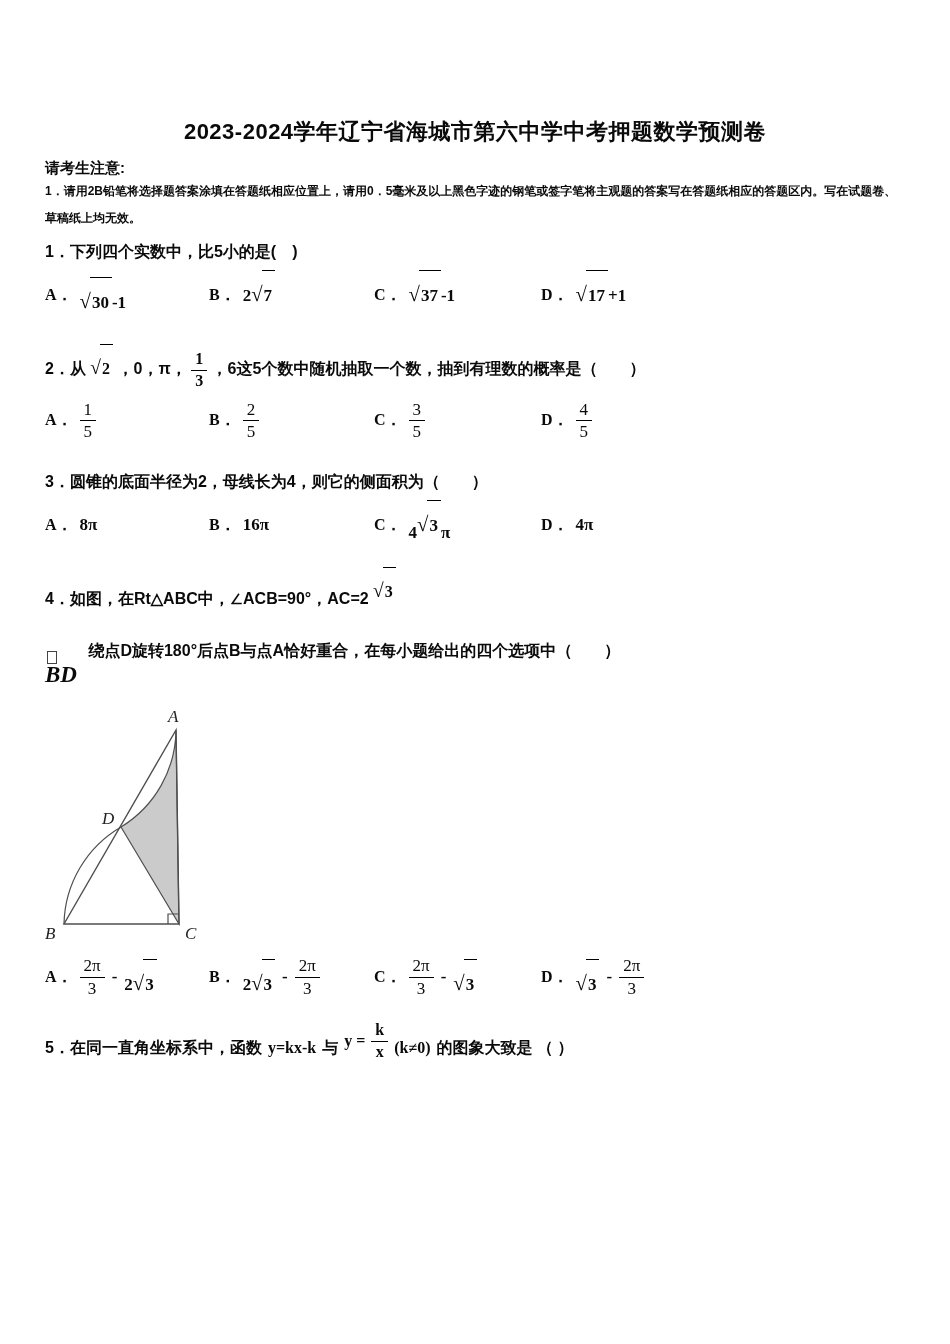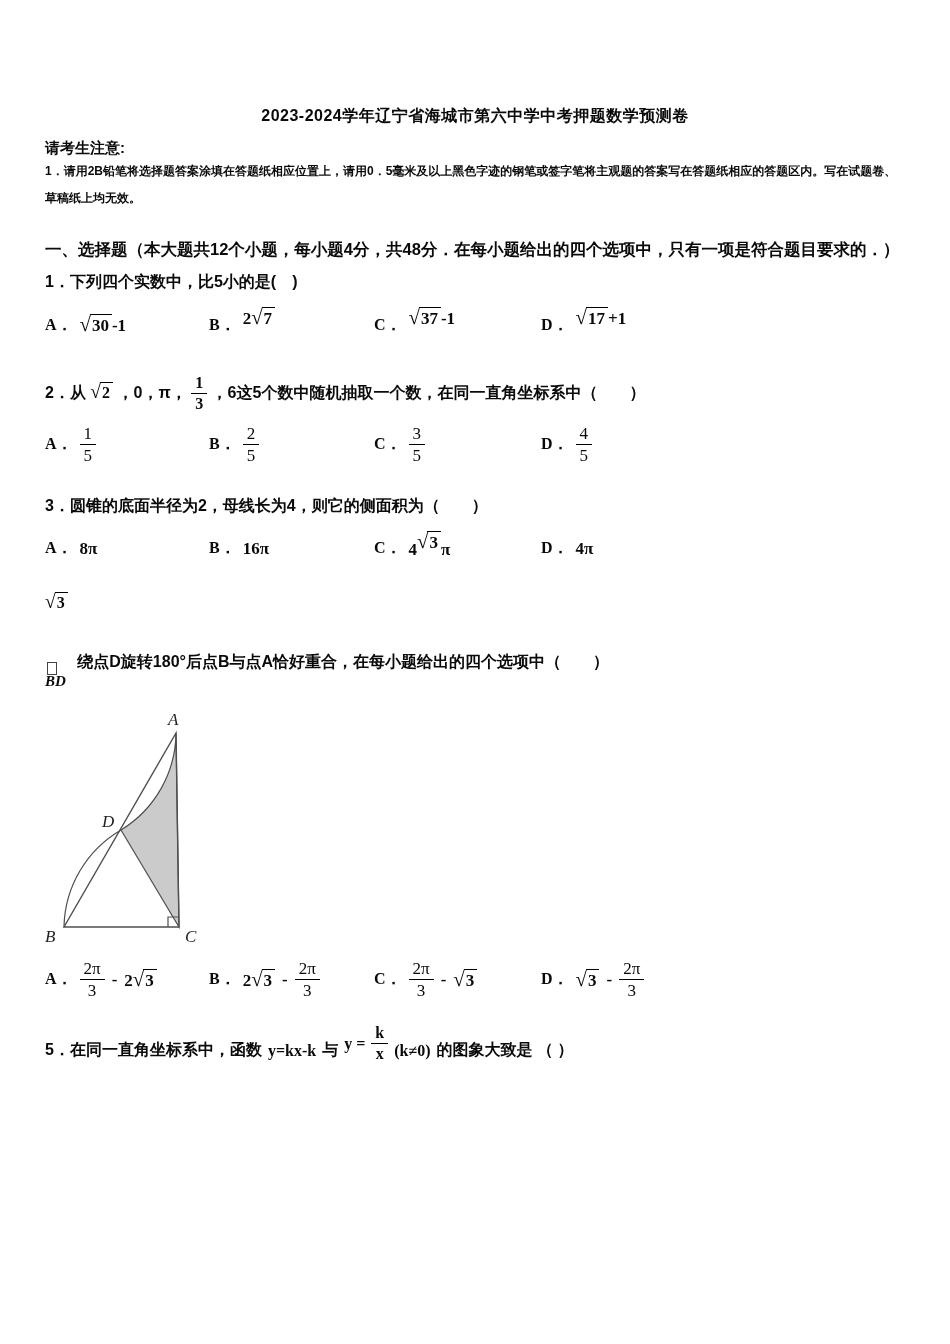--- a/index.html
+++ b/index.html
@@ -1,58 +1,57 @@
 <!DOCTYPE html>
 <html><head>
 <meta charset="utf-8">
 <style>
   html,body{margin:0;padding:0;background:#ffffff;}
   body{width:950px;font-family:"Liberation Sans",sans-serif;color:#0a0a0a;}
   .page{position:relative;width:950px;height:1344px;box-sizing:border-box;
         padding:106px 45px 0 45px;overflow:hidden;background:#fff;}
-  .title{text-align:center;font-size:16px;font-weight:700;letter-spacing:.5px;margin:0 0 12px 0;}
+  .title{text-align:center;font-size:22px;font-weight:700;letter-spacing:.5px;margin:11px 0 12px 0;}
   .notice-head{font-size:15px;font-weight:700;margin-top:6px;}
   .notice{font-size:12px;font-weight:600;line-height:27px;}
   .section-head{font-size:16.5px;font-weight:700;line-height:26px;margin-top:24px;}
   .stem{font-size:16px;font-weight:600;line-height:24px;margin-top:8px;}
   .mt-lg{margin-top:28px;}
   .mt-md{margin-top:18px;}
   .math{font-family:"Liberation Serif",serif;font-weight:600;}
   .it{}
   .sqrt{display:inline-flex;align-items:flex-start;font-family:"Liberation Serif",serif;}
   .sqrt::before{content:"√";font-size:1.22em;line-height:1;margin-right:-1px;align-self:flex-end;}
-  .sqrt .rad{border-top:1.6px solid #000;padding:2px 3px 0 2px;line-height:1.05;}
+  .sqrt .rad{border-top:1.6px solid #000;padding:16px 3px 0 2px;line-height:1.05;}
   .raised{position:relative;top:-7px;}
   .frac{display:inline-flex;flex-direction:column;align-items:center;vertical-align:middle;
         font-family:"Liberation Serif",serif;line-height:1.15;}
   .frac .num{border-bottom:1.6px solid #000;padding:0 4px 1px 4px;}
   .frac .den{padding-top:1px;}
   .opts{display:grid;grid-template-columns:164px 165px 167px 1fr;margin-top:10px;}
   .opt{display:flex;align-items:center;gap:7px;font-size:17px;min-height:42px;}
   .optlabel{font-family:"Liberation Serif",serif;font-weight:700;font-size:16px;}
   .opt .plain{font-family:"Liberation Serif",serif;font-weight:700;}
   .arcstack{display:inline-flex;flex-direction:column;align-items:flex-start;
             vertical-align:-8px;margin-right:7px;}
   .arcbox{width:8px;height:11px;border:1.3px solid #444;margin-left:2px;margin-bottom:-1px;}
-  .arclabel{font-family:"Liberation Serif",serif;font-style:italic;font-size:15px;font-weight:600;line-height:1;}
+  .arclabel{font-family:"Liberation Serif",serif;font-style:italic;font-size:23px;font-weight:600;line-height:1;}
   .figure-wrap{margin:16px 0 0 -6px;}
   .q5row{display:flex;align-items:center;gap:6px;font-size:16px;font-weight:600;margin-top:30px;}
   svg text{font-family:"Liberation Serif",serif;font-style:italic;font-size:17px;fill:#222;}
 </style>
 </head>
 <body>
 
 <div class="page">
 
   <div class="title">2023-2024学年辽宁省海城市第六中学中考押题数学预测卷</div>
 
   <div class="notice-head">请考生注意:</div>
   <div class="notice">1．请用2B铅笔将选择题答案涂填在答题纸相应位置上，请用0．5毫米及以上黑色字迹的钢笔或签字笔将主观题的答案写在答题纸相应的答题区内。写在试题卷、草稿纸上均无效。</div>
 
-  <div class="section-head">一、选择题（本大题共12个小题，每小题4分，共48分．在每小题给出的四个选项中，只有一项是符合题目要求的．）</div>
 
   <div class="stem">1．下列四个实数中，比5小的是(　)</div>
   <div class="opts">
     <div class="opt">
       <span class="optlabel">A．</span>
       <span class="math"><span class="sqrt">
             <span class="rad">30</span>
           </span><span>-1</span></span>
     </div>
     <div class="opt">
@@ -78,21 +77,21 @@
   <div class="stem mt-lg">
     <span>2．从</span>
     <span class="sqrt math">
         <span class="rad">2</span>
       </span>
     <span>，0，π，</span>
     <span class="frac">
         <span class="num">1</span>
         <span class="den">3</span>
       </span>
-    <span>，6这5个数中随机抽取一个数，在同一直角坐标系中（　　）</span>
+    <span>，6这5个数中随机抽取一个数，抽到有理数的概率是（　　）</span>
   </div>
   <div class="opts mt-md">
     <div class="opt">
       <span class="optlabel">A．</span>
       <span class="frac">
           <span class="num">1</span>
           <span class="den">5</span>
         </span>
     </div>
     <div class="opt">
@@ -134,20 +133,21 @@
             <span class="rad">3</span>
           </span><span>π</span></span>
     </div>
     <div class="opt">
       <span class="optlabel">D．</span>
       <span class="plain">4π</span>
     </div>
   </div>
 
   <div class="stem mt-lg">
+    <span>4．如图，在Rt△ABC中，∠ACB=90°，AC=2</span>
     <span class="sqrt math raised">
         <span class="rad">3</span>
       </span>
   </div>
   <div class="stem mt-lg">
     <span class="arcstack">
         <span class="arcbox"></span>
         <span class="arclabel">BD</span>
       </span>
     <span>绕点D旋转180°后点B与点A恰好重合，在每小题给出的四个选项中（　　）</span>

